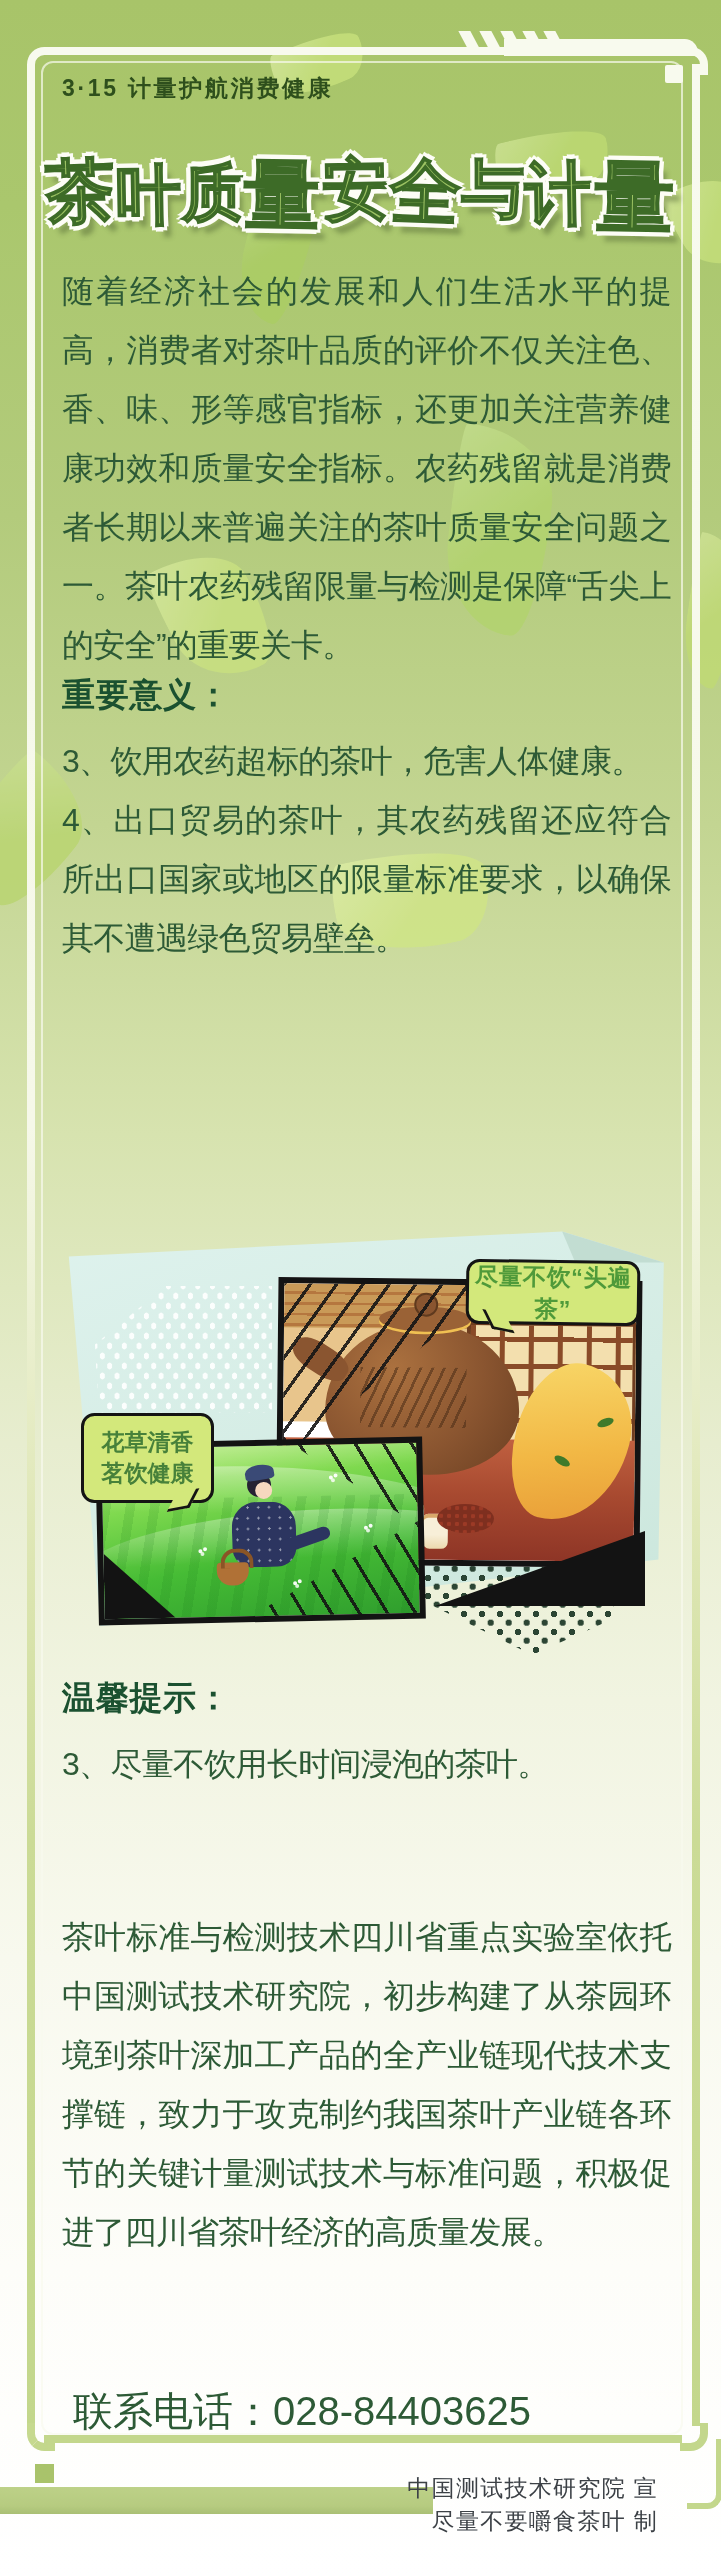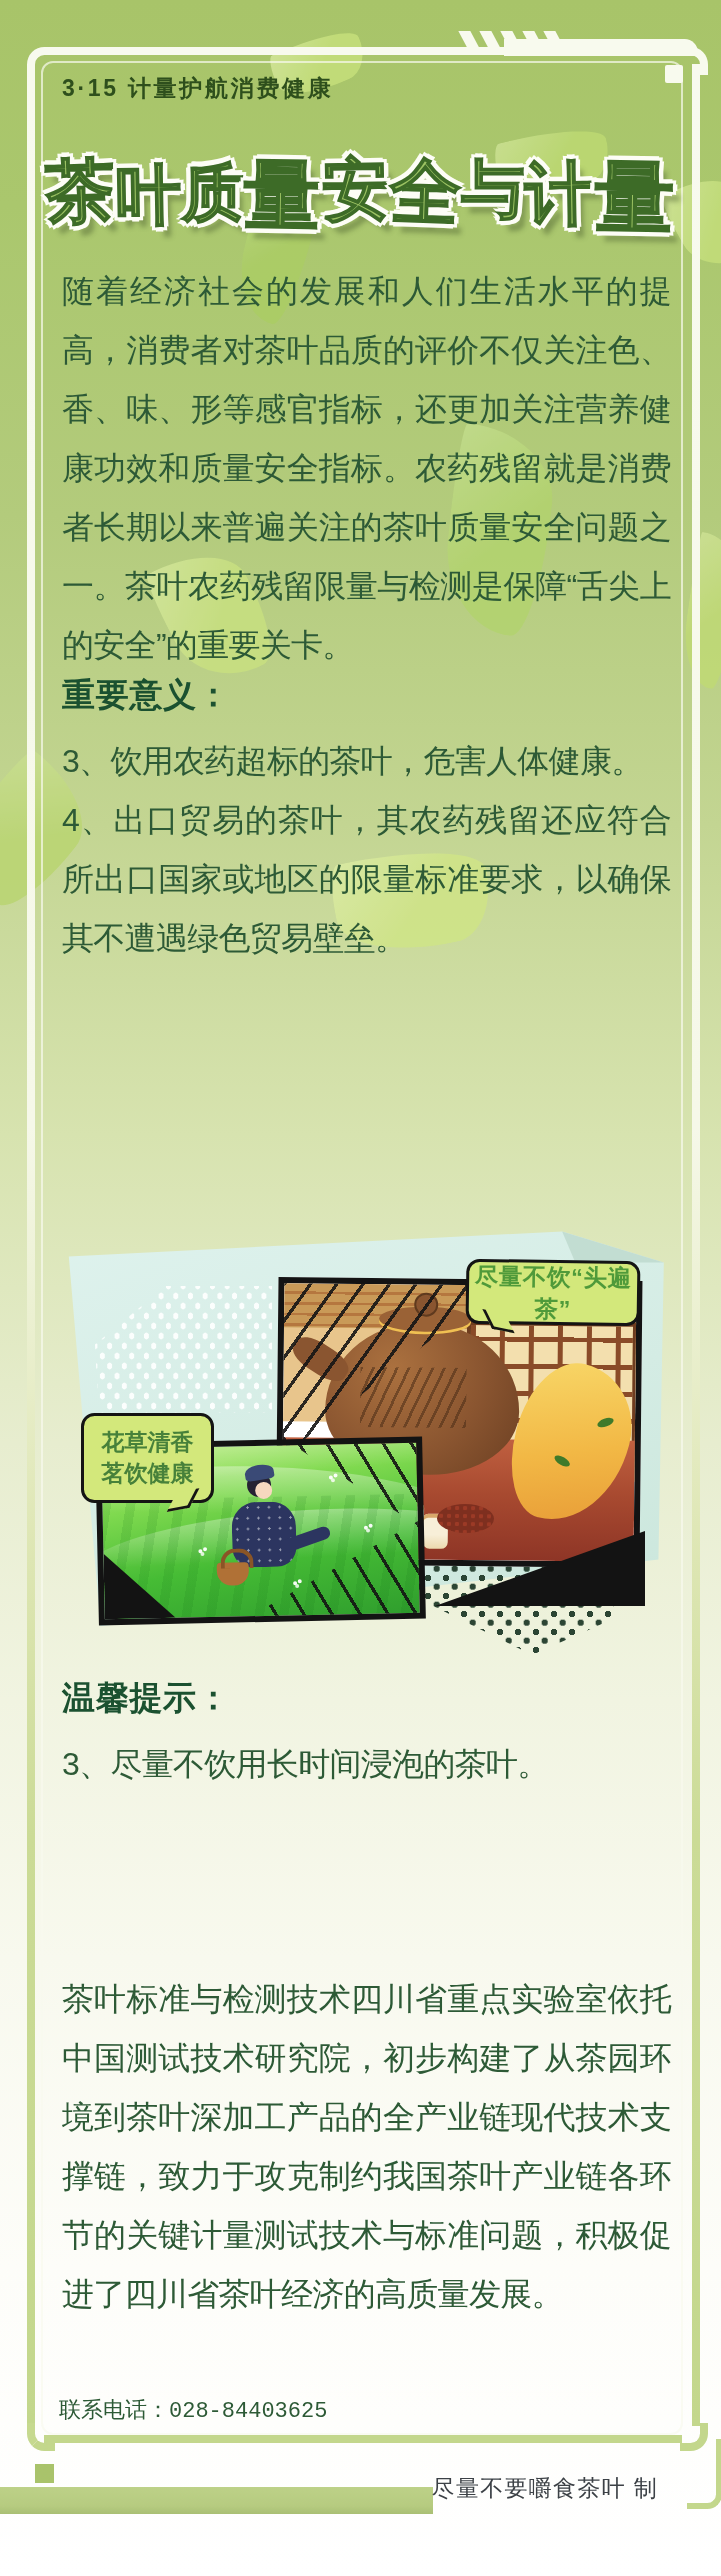--- a/index.html
+++ b/index.html
@@ -36,21 +36,21 @@
   .title{left:33px;top:132px;width:655px;text-align:center;white-space:nowrap;z-index:4;}
   .title span{display:inline-block;font-weight:bold;color:#9cc263;
       -webkit-text-stroke:1.7px #3d6b27;letter-spacing:0.7px;
       text-shadow:-4px -4px 0 #fdfdf6,4px -4px 0 #fdfdf6,-4px 4px 0 #fdfdf6,4px 4px 0 #fdfdf6,
         -5.3px 0 0 #fdfdf6,5.3px 0 0 #fdfdf6,0 -5.3px 0 #fdfdf6,0 5.3px 0 #fdfdf6,
         8px 10.7px 5.3px rgba(70,90,45,.45);}
   .copy{left:62px;width:609px;font-size:32px;line-height:59px;letter-spacing:-0.7px;
         color:#2d5a36;text-align:justify;z-index:4;}
   .copy p{margin:0;}
   .h-green{left:62px;font-size:33px;font-weight:bold;color:#1b5130;letter-spacing:0.7px;z-index:4;}
-  .contact{left:59px;top:2386px;font-size:22px;color:#2d5a36;line-height:51px;z-index:4;font-family:Liberation Mono, monospace;}
+  .contact{left:73px;top:2386px;font-size:40px;color:#2d5a36;line-height:51px;z-index:4;}
   
   .panel{left:67px;top:1229px;width:598px;height:404px;z-index:3;
      background:linear-gradient(160deg,#def2ed 0%,#d4ecE4 55%,#cae6db 100%);
      clip-path:polygon(0.3% 6.8%,82.8% 0.6%,99.8% 8.3%,98.9% 81.8%,55.9% 89.3%,5.6% 98.3%);}
   .panel-facet{left:67px;top:1229px;width:598px;height:404px;z-index:3;background:#c2ddd2;
      clip-path:polygon(82.8% 0.6%,99.8% 8.3%,85% 8.3%);}
   .dots-white{left:95px;top:1286px;width:177px;height:127px;z-index:4;opacity:.95;
      background-image:radial-gradient(rgba(255,255,255,.95) 2.3px,transparent 2.8px),
                       radial-gradient(rgba(255,255,255,.95) 2.3px,transparent 2.8px);
      background-size:14.7px 20px,14.7px 20px;background-position:0 0,7.3px 10px;
@@ -240,24 +240,25 @@
     <span>花草清香</span><br>
     <span>茗饮健康</span>
   </span>
 </div>
 
 <div class="abs h-green" style="top:1676px;">温馨提示：</div>
 <div class="abs copy" style="top:1735px;">
   <p>3、尽量不饮用长时间浸泡的茶叶。</p>
 </div>
 
-<div class="abs copy" style="top:1970px;">茶叶标准与检测技术四川省重点实验室依托中国测试技术研究院，初步构建了从茶园环境到茶叶深加工产品的全产业链现代技术支撑链，致力于攻克制约我国茶叶产业链各环节的关键计量测试技术与标准问题，积极促进了四川省茶叶经济的高质量发展。</div>
+<div class="abs copy" style="top:1908px;">茶叶标准与检测技术四川省重点实验室依托中国测试技术研究院，初步构建了从茶园环境到茶叶深加工产品的全产业链现代技术支撑链，致力于攻克制约我国茶叶产业链各环节的关键计量测试技术与标准问题，积极促进了四川省茶叶经济的高质量发展。</div>
 
 <div class="abs contact">
   <span>联系电话：</span><span>028-84403625</span>
 </div>
 
 <div class="abs f-square"></div>
 <div class="abs f-bar"></div>
 <div class="abs f-credit">
+  <div>中国测试技术研究院  宣</div>
   <div>尽量不要嚼食茶叶  制</div>
 </div>
 
 
 </body></html>

